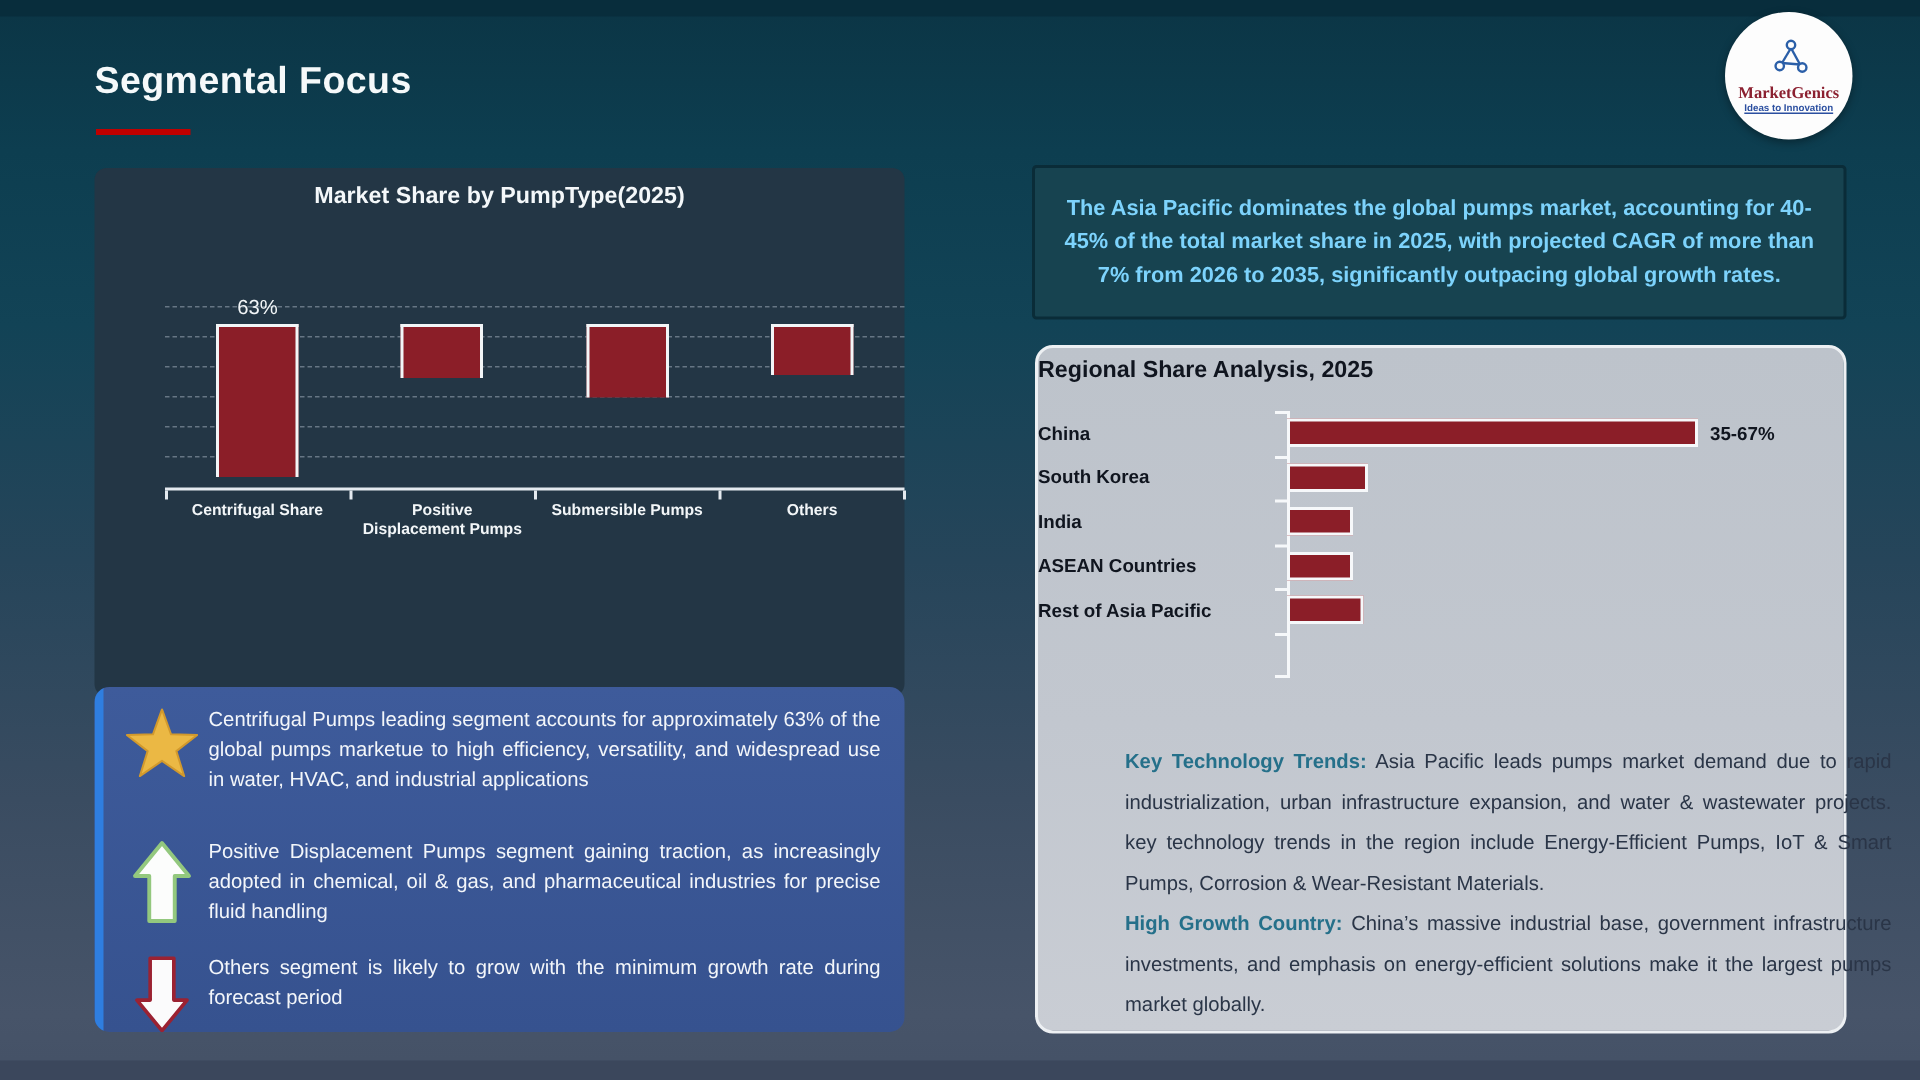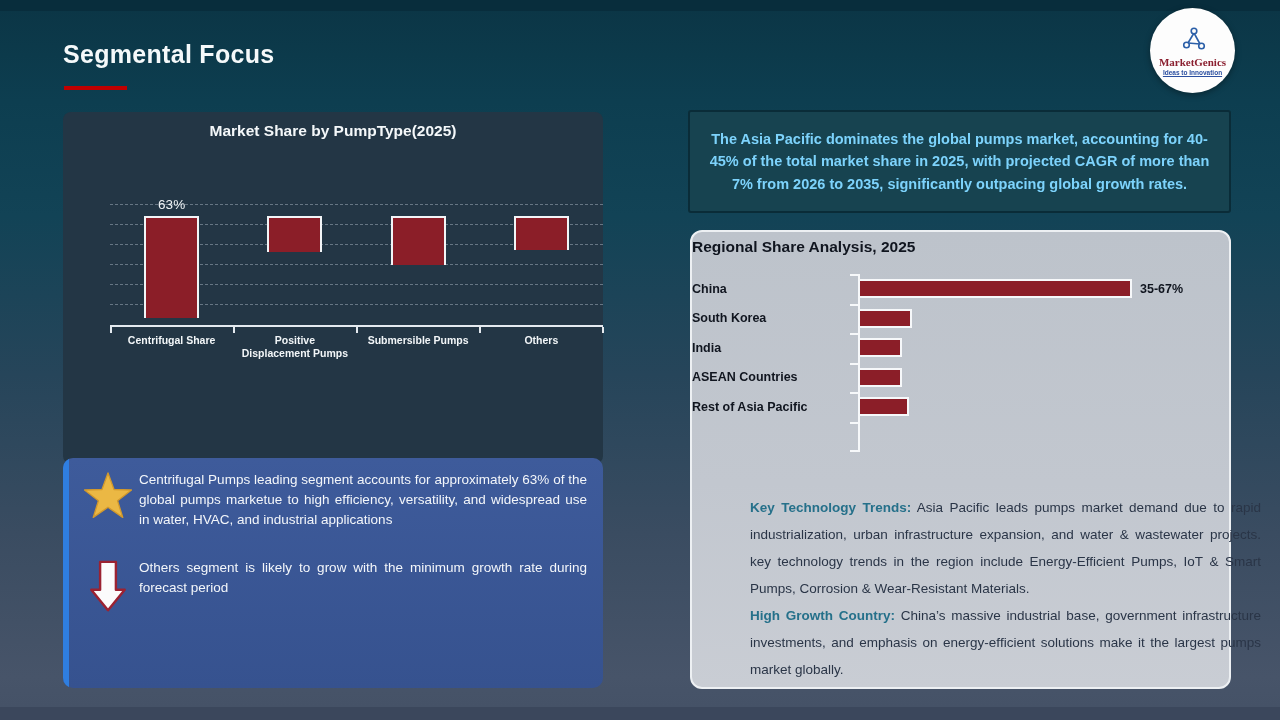--- a/index.html
+++ b/index.html
@@ -143,20 +143,28 @@
 
     <div class="insight-row" style="margin-bottom:29px">
       <div class="insight-icon">
         <svg width="48" height="46" viewBox="0 0 50 48">
           <path d="M25 1 L31.3 18.3 L49.5 18.8 L35 30 L40.4 47.4 L25 36.8 L9.6 47.4 L15 30 L0.5 18.8 L18.7 18.3 Z" fill="#EBB844" stroke="#D2992C" stroke-width="1.4" stroke-linejoin="round"></path>
         </svg>
       </div>
       <div class="insight-text">Centrifugal Pumps leading segment accounts for approximately 63% of the global pumps marketue to high efficiency, versatility, and widespread use in water, HVAC, and industrial applications</div>
     </div>
 
+    <div class="insight-row" style="margin-bottom:17px">
+      <div class="insight-icon">
+        <svg width="40" height="56" viewBox="0 0 40 56">
+          <path d="M20 2 L38 24 L28.5 24 L28.5 54 L11.5 54 L11.5 24 L2 24 Z" fill="#FCFDFC" stroke="#93C87E" stroke-width="2.6" stroke-linejoin="round"></path>
+        </svg>
+      </div>
+      <div class="insight-text">Positive Displacement Pumps segment gaining traction, as increasingly adopted in chemical, oil &amp; gas, and pharmaceutical industries for precise fluid handling</div>
+    </div>
 
     <div class="insight-row">
       <div class="insight-icon">
         <svg width="38" height="52" viewBox="0 0 40 56">
           <path d="M20 54 L2 32 L11.5 32 L11.5 2 L28.5 2 L28.5 32 L38 32 Z" fill="#FBFBFC" stroke="#9B2232" stroke-width="2.6" stroke-linejoin="round"></path>
         </svg>
       </div>
       <div class="insight-text">Others segment is likely to grow with the minimum growth rate during forecast period</div>
     </div>
   </div>

